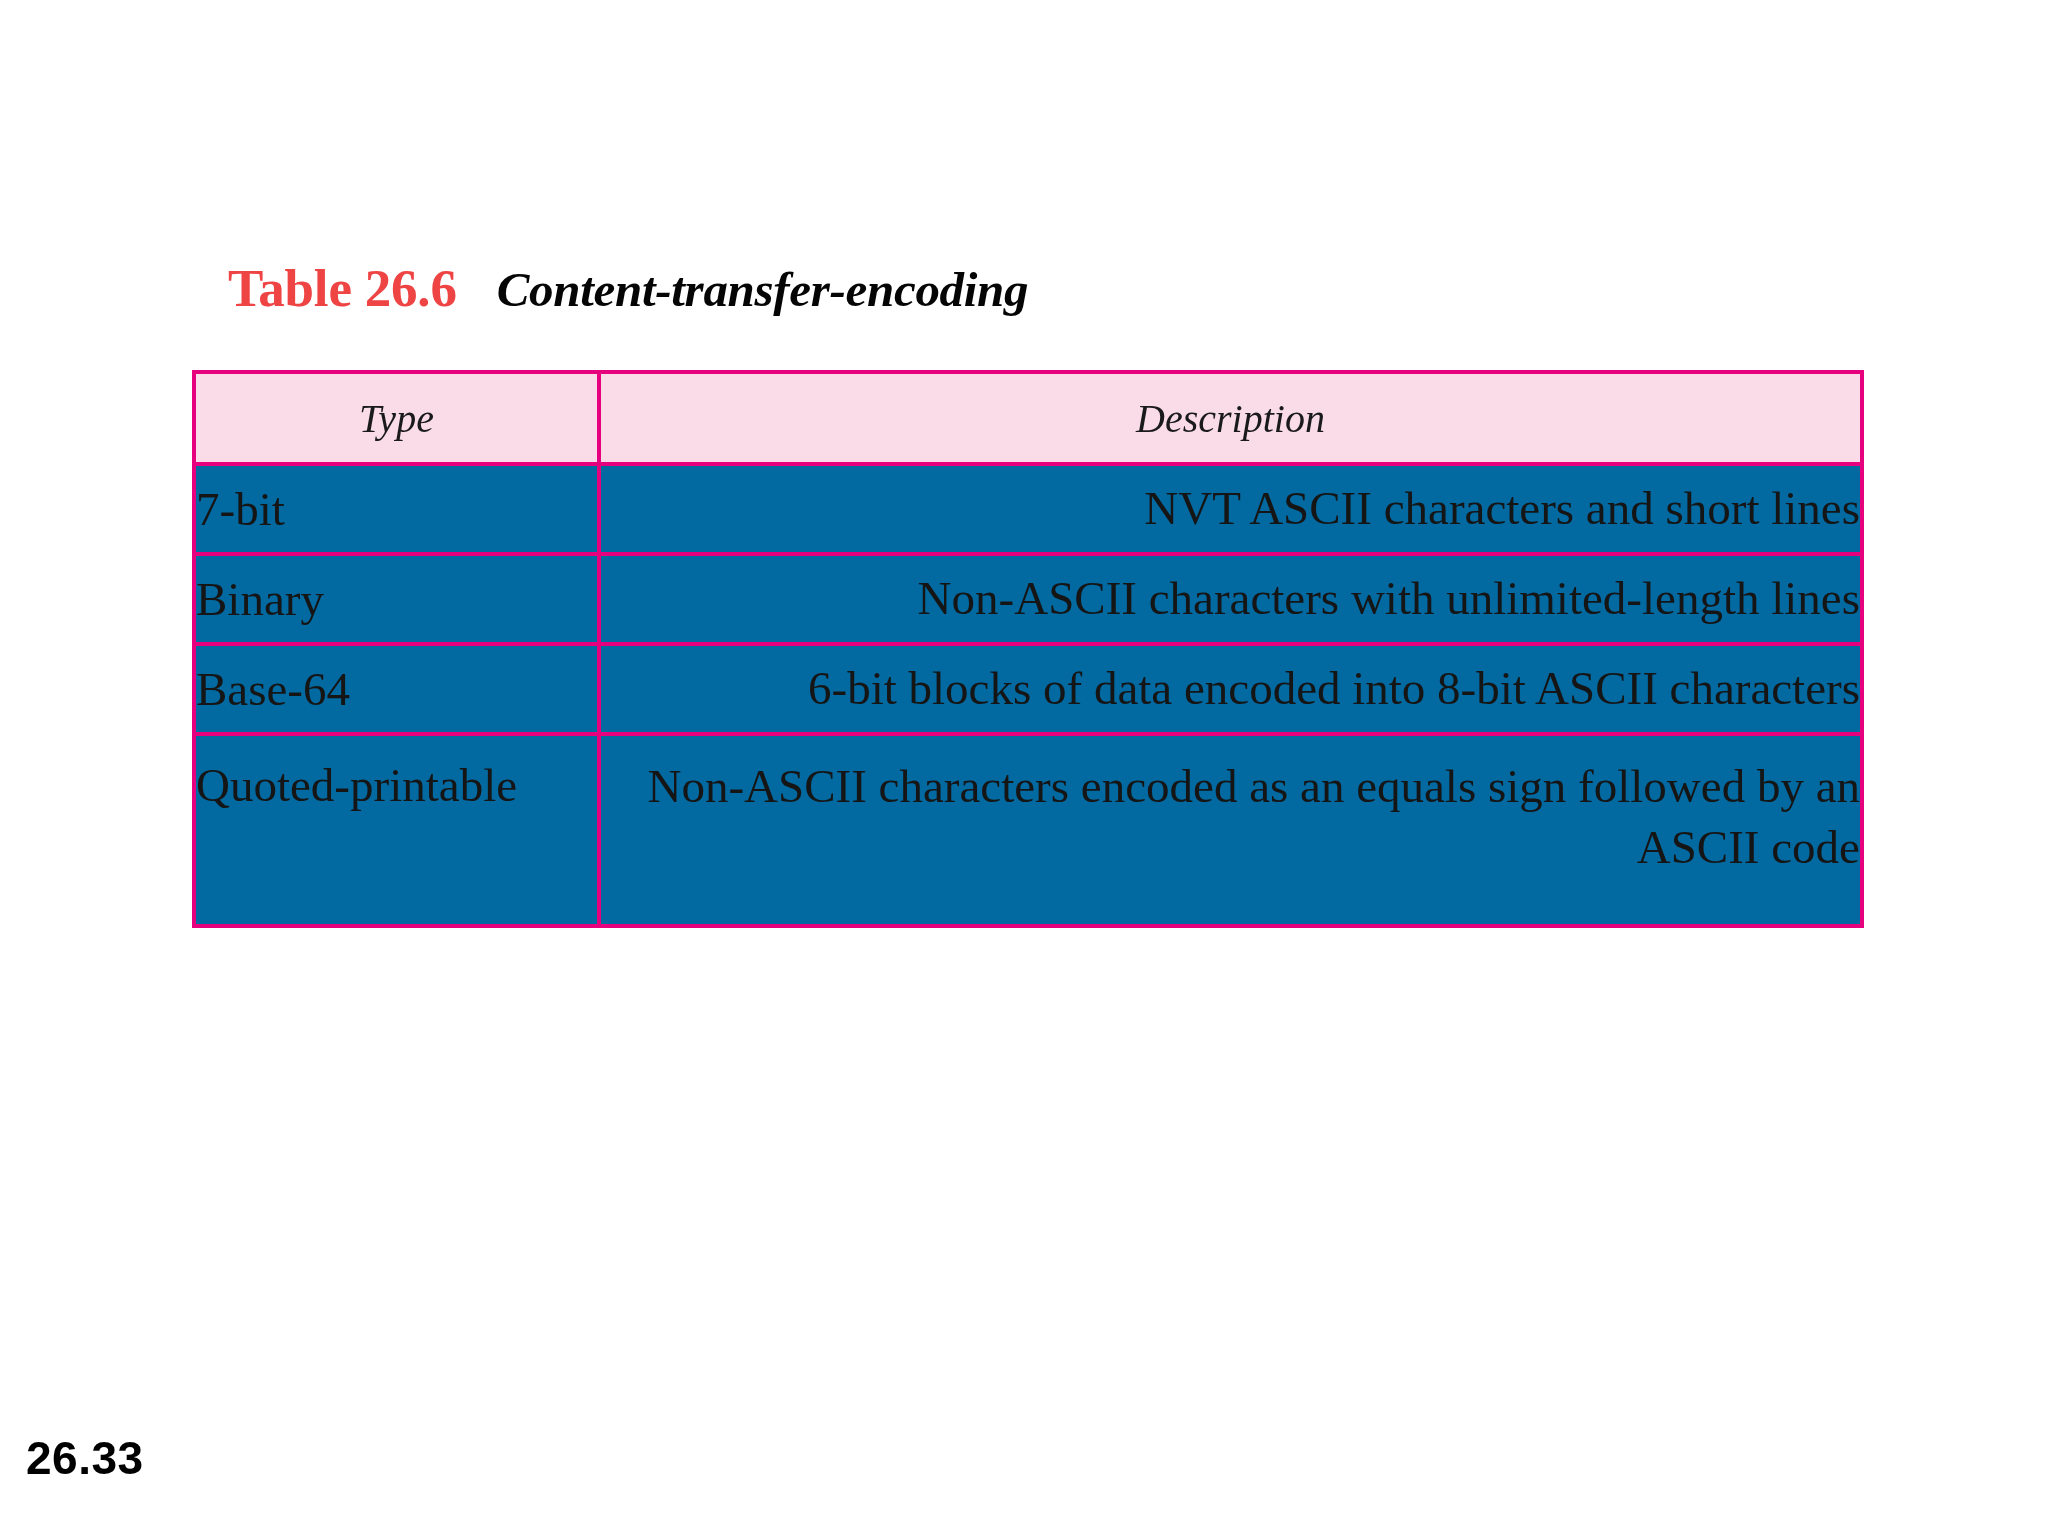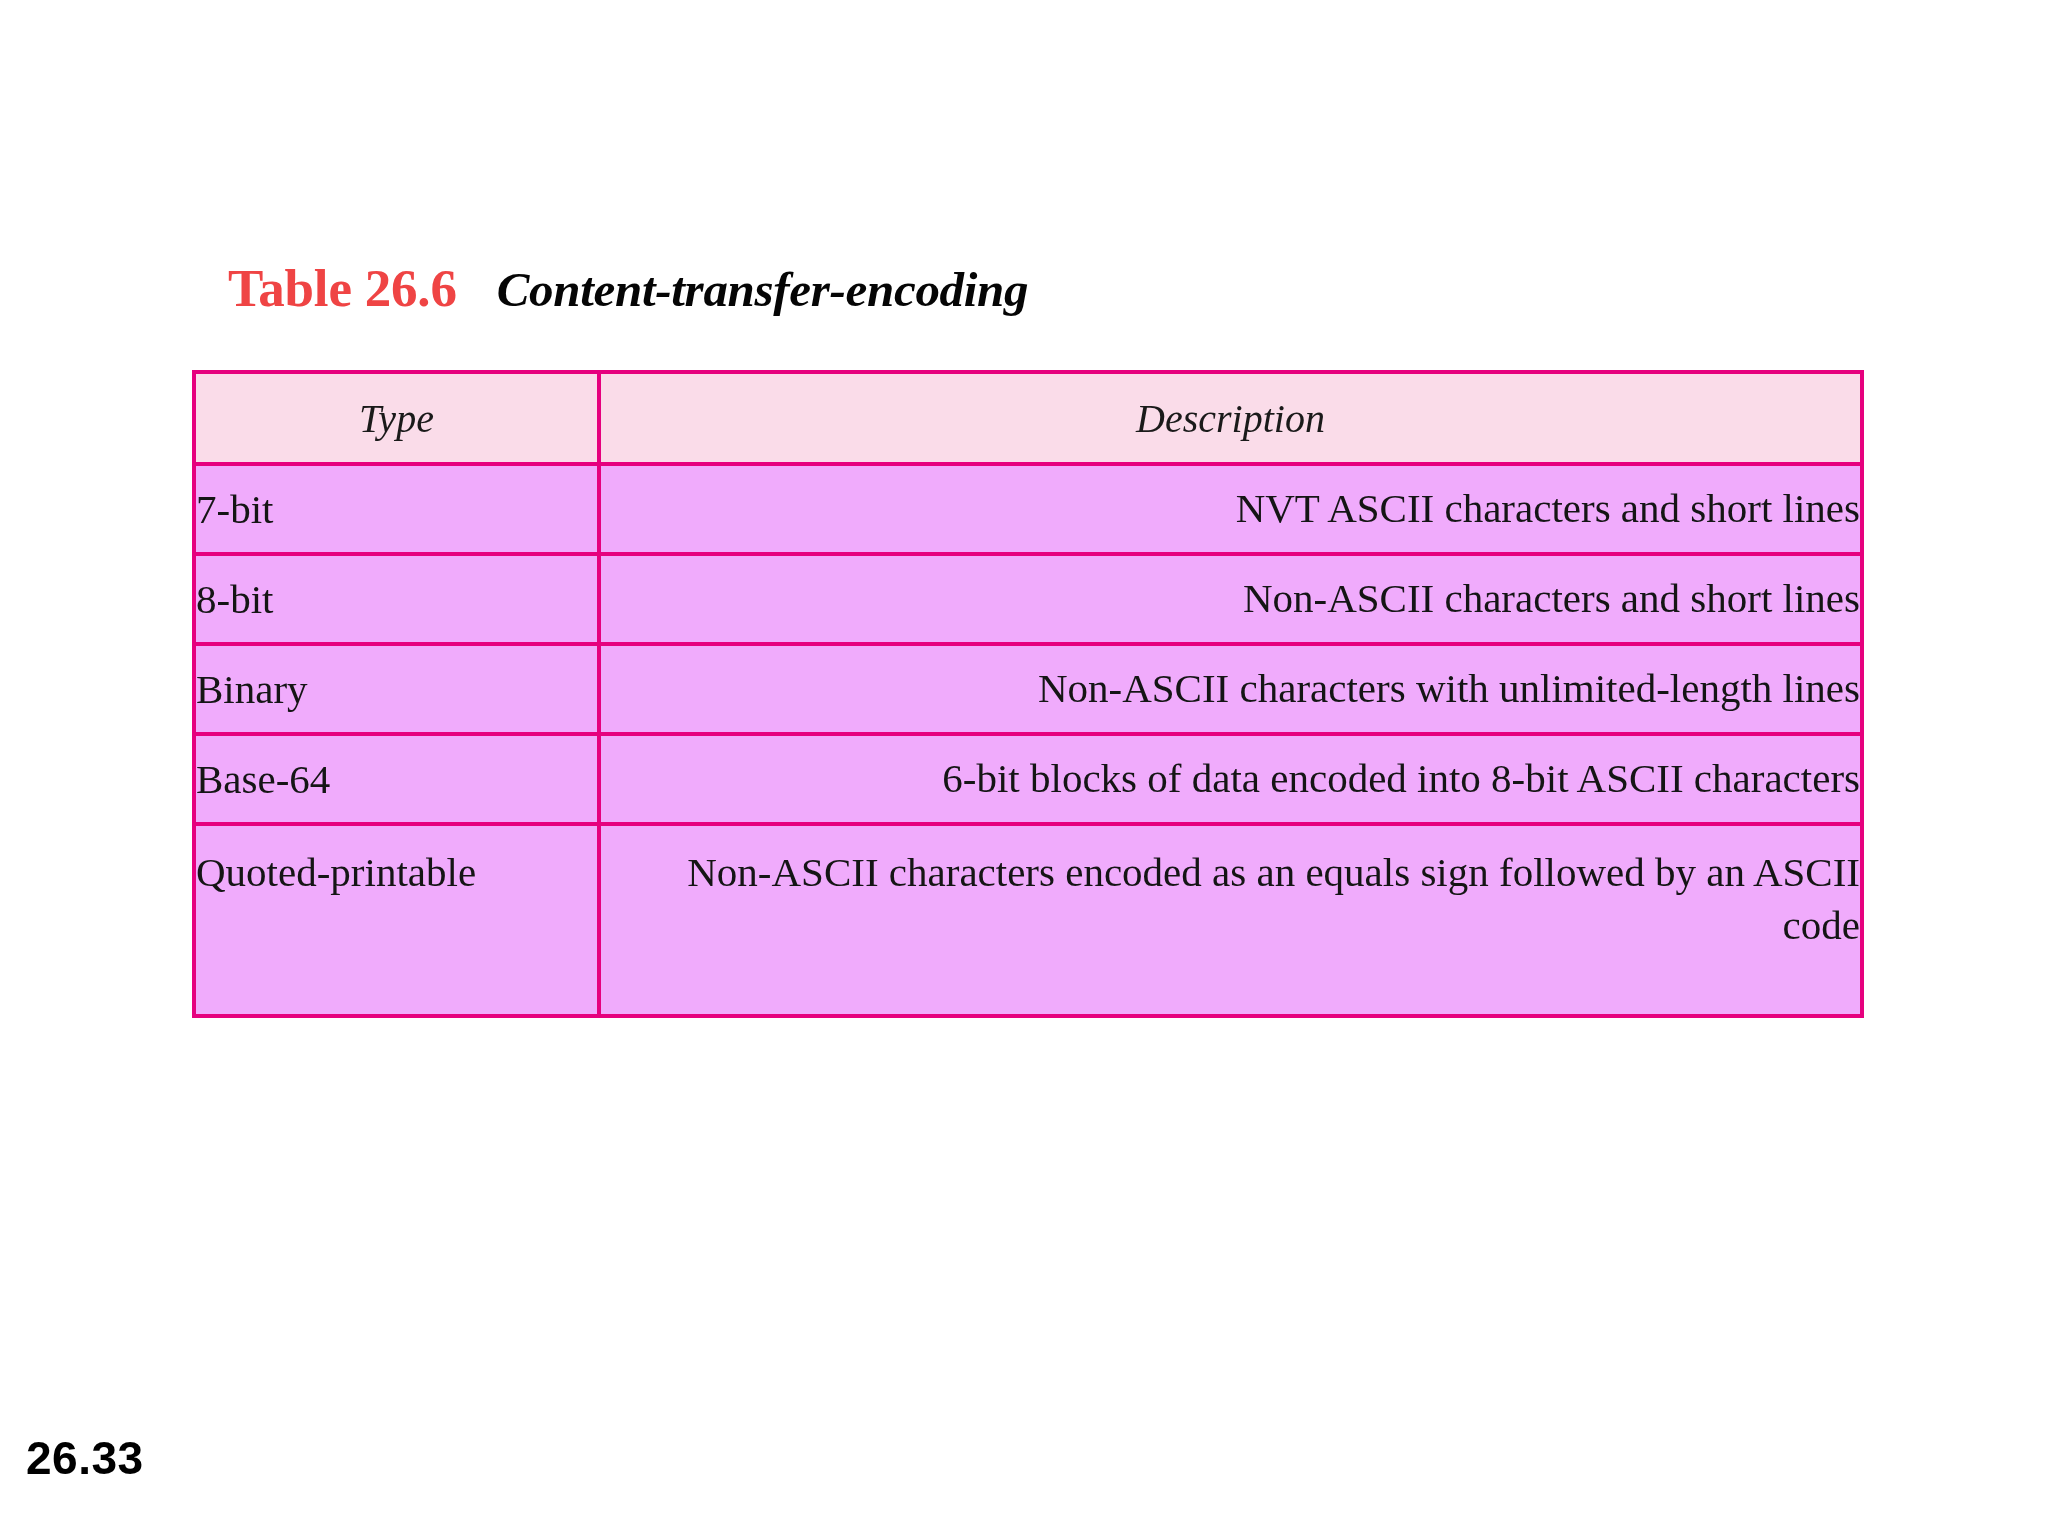--- a/index.html
+++ b/index.html
@@ -63,23 +63,23 @@
     background: #fadce9;
     height: 88px;
     text-align: center;
     font-weight: normal;
     font-style: italic;
     font-size: 40px;
     color: #1a1a1a;
   }
 
   .data-table tbody td {
-    background: #f0abfc;
+    background: #0369a1;
     height: 86px;
-    font-size: 41px;
+    font-size: 47px;
     color: #151515;
     font-style: normal;
     font-weight: normal;
     margin-left: 35px;
   }
   .cell-type {
     padding-left: 26px;
     text-align: left;
     white-space: nowrap;
   }
@@ -122,24 +122,20 @@
       <th>Type</th>
       <th>Description</th>
     </tr>
   </thead>
   <tbody>
     <tr>
       <td class="cell-type">7-bit</td>
       <td class="cell-desc">NVT ASCII characters and short lines</td>
     </tr>
     <tr>
-      <td class="cell-type">8-bit</td>
-      <td class="cell-desc">Non-ASCII characters and short lines</td>
-    </tr>
-    <tr>
       <td class="cell-type">Binary</td>
       <td class="cell-desc">Non-ASCII characters with unlimited-length lines</td>
     </tr>
     <tr>
       <td class="cell-type">Base-64</td>
       <td class="cell-desc">6-bit blocks of data encoded into 8-bit ASCII characters</td>
     </tr>
     <tr class="row-tall">
       <td class="cell-type">Quoted-printable</td>
       <td class="cell-desc">Non-ASCII characters encoded as an equals sign followed by an ASCII code</td>

